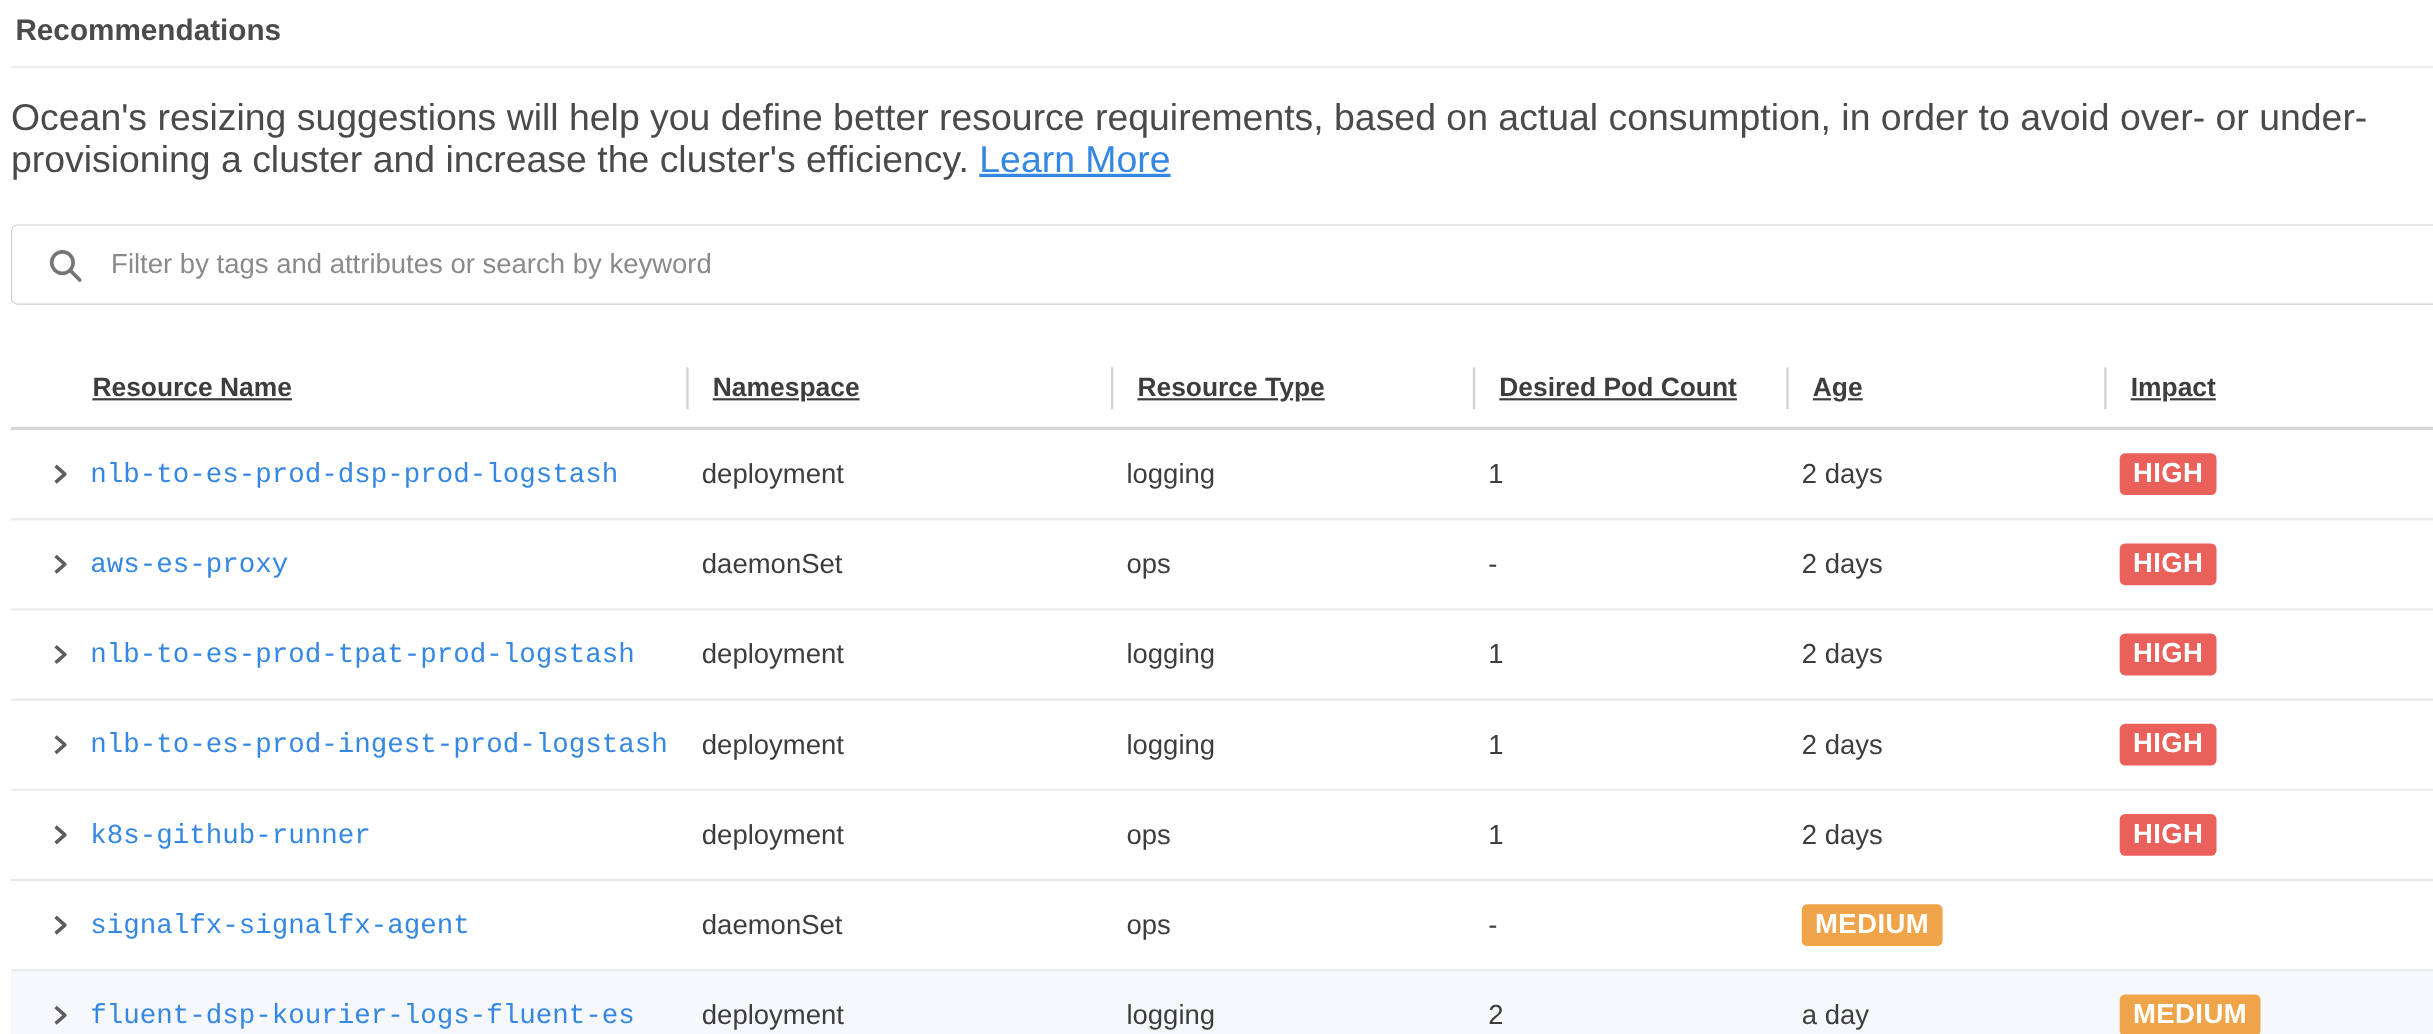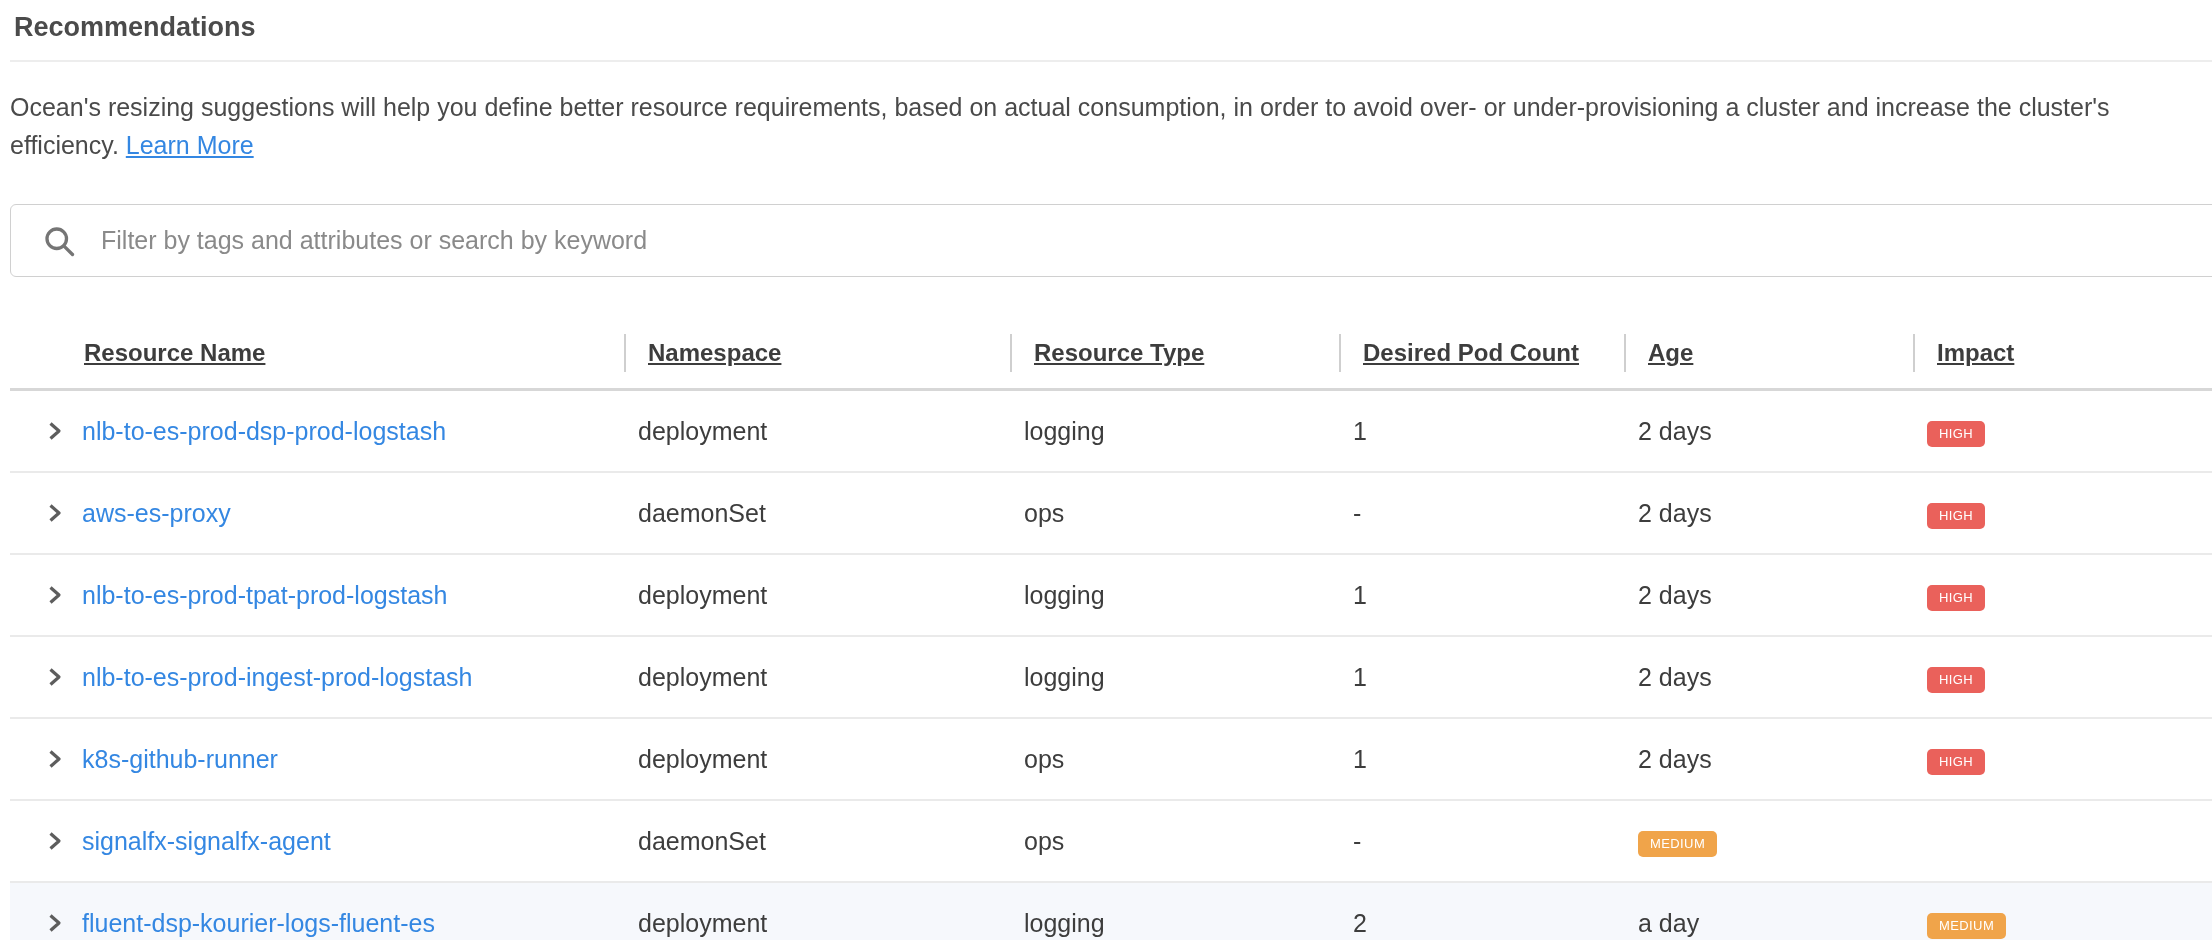--- a/index.html
+++ b/index.html
@@ -30,21 +30,21 @@
   }
   .title-divider {
     margin-top: 16px;
     height: 2px;
     background: #ededed;
     width: 100%;
   }
   .description {
     margin: 26px 0 0 0;
     max-width: 2160px;
-    font-size: 25px;
+    font-size: 34px;
     line-height: 38px;
     color: #4a4a4a;
   }
   .learn-more {
     color: var(--link-color, #3487e2);
     text-decoration: underline;
     cursor: pointer;
   }
   .search-box {
     margin-top: 40px;
@@ -127,20 +127,21 @@
     background: var(--row-highlight, #f6f8fc);
   }
   .cell {
     padding-left: 14px;
     box-sizing: border-box;
   }
   .name-cell {
     display: flex;
     align-items: center;
     padding-left: 0;
+    font-family: Liberation Mono, monospace;
   }
   .chev {
     margin-left: 32px;
     width: 24px;
     height: 24px;
     display: inline-flex;
     align-items: center;
     justify-content: center;
     flex: 0 0 auto;
     cursor: pointer;
@@ -150,22 +151,22 @@
     color: var(--link-color, #3487e2);
     text-decoration: none;
     cursor: pointer;
     white-space: nowrap;
   }
   .badge {
     display: inline-block;
     padding: 6px 12px 7px 12px;
     border-radius: 5px;
     color: #ffffff;
-    font-size: 13px;
-    font-weight: 400;
+    font-size: 25px;
+    font-weight: 700;
     letter-spacing: 0.4px;
     line-height: 1;
   }
 </style>
 </head>
 <body>
 
 <div class="page">
 
   <h1 class="page-title">Recommendations</h1>

